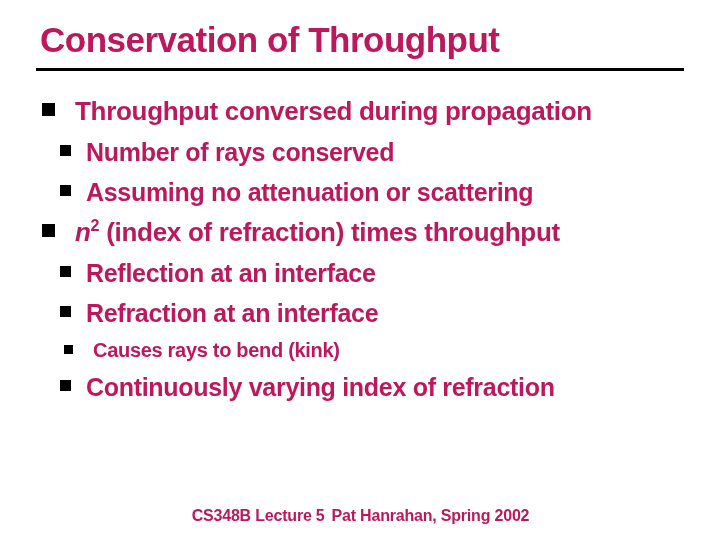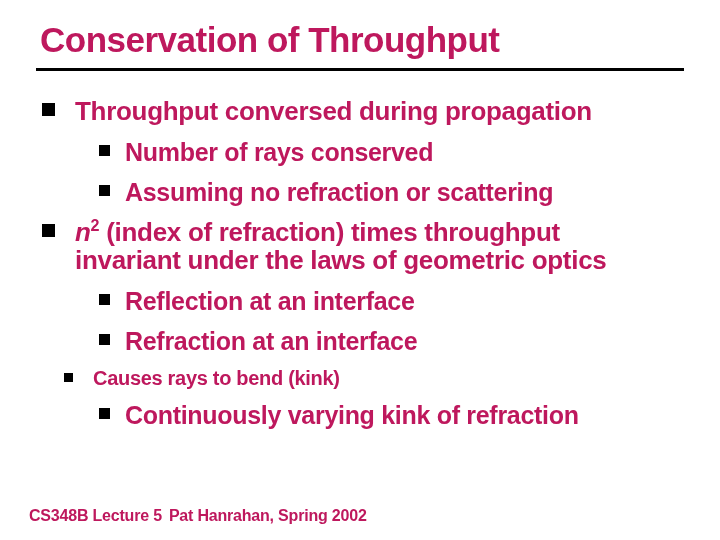--- a/index.html
+++ b/index.html
@@ -37,31 +37,31 @@
     align-items: flex-start;
     letter-spacing: -0.3px;
   }
   .row .marker {
     flex: 0 0 auto;
     background: #000000;
   }
   .row .btext { white-space: normal; }
   .row.l1 { padding-left: 42px; font-size: 26px; line-height: 28px; margin-bottom: 13px; }
   .row.l1 .marker { width: 13px; height: 13px; margin-top: 6px; margin-right: 20px; }
-  .row.l2 { padding-left: 99px; font-size: 25px; line-height: 28px; margin-bottom: 12px; }
+  .row.l2 { padding-left: 60px; font-size: 25px; line-height: 28px; margin-bottom: 12px; }
   .row.l2 .marker { width: 11px; height: 11px; margin-top: 7px; margin-right: 15px; }
   .row.l3 { padding-left: 64px; font-size: 20px; line-height: 22px; margin-bottom: 12px; }
   .row.l3 .marker { width: 9px; height: 9px; margin-top: 6px; margin-right: 20px; }
   .row .btext em { font-style: italic; }
   .row .btext sup { font-size: 0.62em; vertical-align: super; line-height: 0; }
   .footer {
     position: absolute;
     left: 29px; right: 28px; bottom: 15px;
     display: flex;
-    justify-content: flex-start;
+    justify-content: center;
     font-size: 16px;
     letter-spacing: -0.2px;
     gap: 7px;
   }
 </style>
 </head>
 <body>
 
 <div class="slide">
   <h1 class="title">Conservation of Throughput</h1>
@@ -70,40 +70,40 @@
       <div class="row l1">
         <span class="marker"></span>
         <span class="btext"><span>Throughput conversed during propagation</span></span>
       </div>
       <div class="row l2">
         <span class="marker"></span>
         <span class="btext"><span>Number of rays conserved</span></span>
       </div>
       <div class="row l2">
         <span class="marker"></span>
-        <span class="btext"><span>Assuming no refraction or scattering</span></span>
+        <span class="btext"><span>Assuming no attenuation or scattering</span></span>
       </div>
       <div class="row l1">
         <span class="marker"></span>
-        <span class="btext"><em>n</em><sup>2</sup><span> (index of refraction) times throughput</span><br><span>invariant under the laws of geometric optics</span></span>
+        <span class="btext"><em>n</em><sup>2</sup><span> (index of refraction) times throughput</span><br></span>
       </div>
       <div class="row l2">
         <span class="marker"></span>
         <span class="btext"><span>Reflection at an interface</span></span>
       </div>
       <div class="row l2">
         <span class="marker"></span>
         <span class="btext"><span>Refraction at an interface</span></span>
       </div>
       <div class="row l3">
         <span class="marker"></span>
         <span class="btext"><span>Causes rays to bend (kink)</span></span>
       </div>
       <div class="row l2">
         <span class="marker"></span>
-        <span class="btext"><span>Continuously varying kink of refraction</span></span>
+        <span class="btext"><span>Continuously varying index of refraction</span></span>
       </div>
     </div>
   <div class="footer">
     <span>CS348B Lecture 5</span>
     <span>Pat Hanrahan, Spring 2002</span>
   </div>
 </div>
 
 </body></html>

